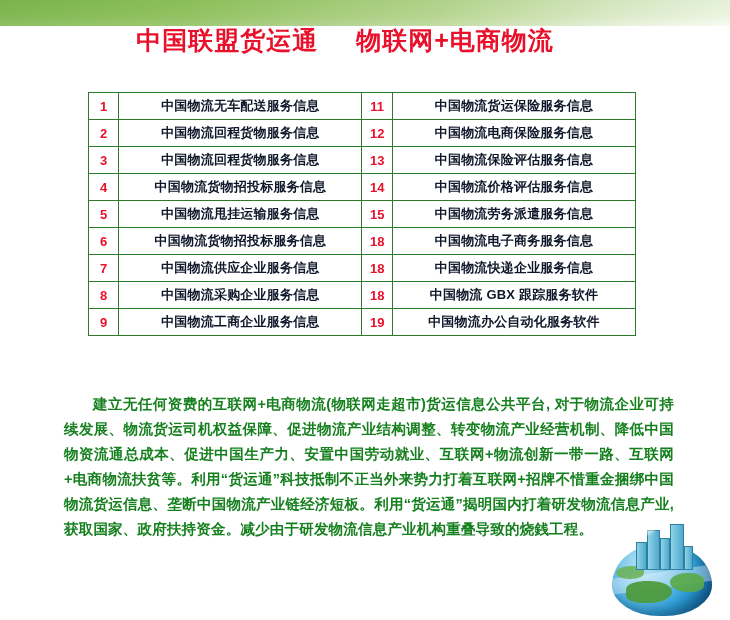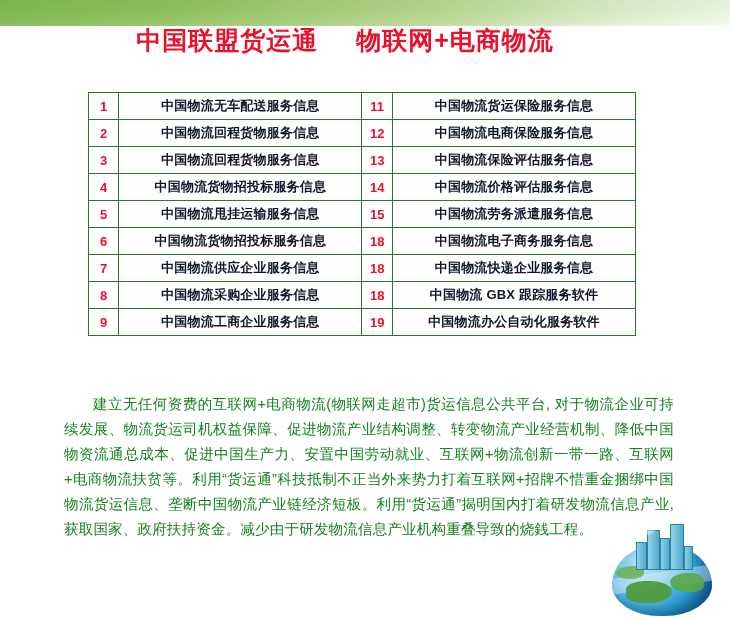--- a/index.html
+++ b/index.html
@@ -94,21 +94,21 @@
   }
 
   
   .para {
     position: absolute;
     left: 64px;
     top: 392px;
     width: 610px;
     color: #16801f;
     font-size: 14.5px;
-    font-weight: normal;
+    font-weight: bold;
     line-height: 25px;
     text-align: justify;
     text-indent: 2em;
     letter-spacing: 0.2px;
   }
 
   
   .earth {
     position: absolute;
     right: 8px;

